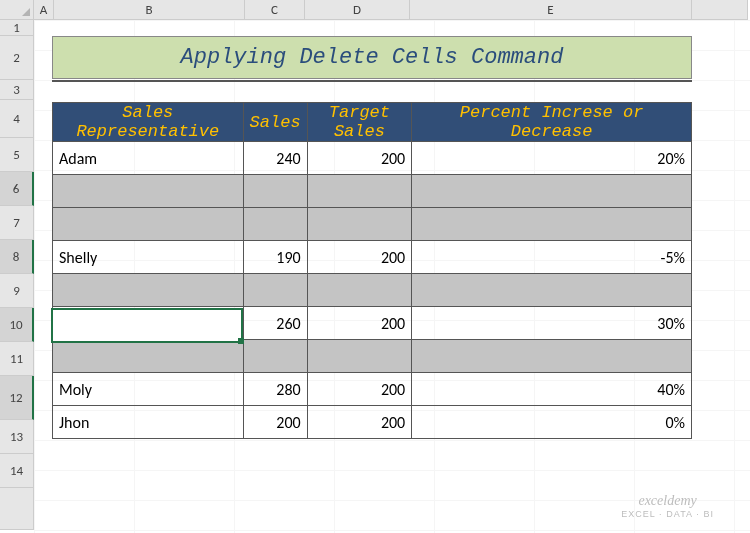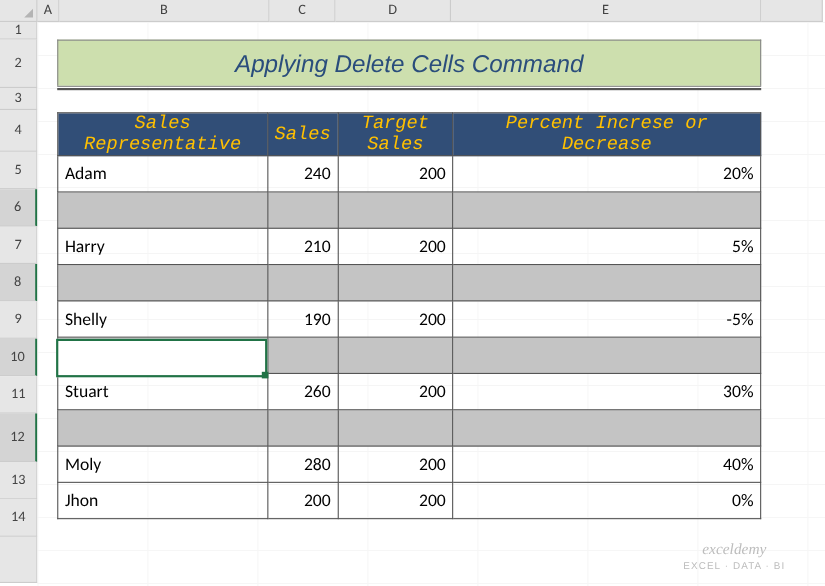--- a/index.html
+++ b/index.html
@@ -87,21 +87,21 @@
       pointer-events: none;
     }
     .title-row {
       position: absolute;
       left: 18px;
       width: 640px;
       background: #cddfae;
       color: #2a4d7c;
       font-size: 22px;
       font-style: italic;
-      font-family: Liberation Sans, sans-serif;
+      font-family: Liberation Mono, monospace;
       text-align: center;
       height: 42px;
       line-height: 42px;
       border-top: 1px solid #888;
       border-left: 1px solid #888;
       border-right: 1px solid #888;
     }
     .title-underline {
       position: absolute;
       left: 18px;
@@ -224,26 +224,20 @@
             <td class="col-sales">240</td>
             <td class="col-target">200</td>
             <td class="col-pct">20%</td>
           </tr>
           <tr class="empty-sel">
             <td class="col-name"></td>
             <td class="col-sales"></td>
             <td class="col-target"></td>
             <td class="col-pct"></td>
           </tr>
-          <tr>
-            <td class="col-name">Harry</td>
-            <td class="col-sales">210</td>
-            <td class="col-target">200</td>
-            <td class="col-pct">5%</td>
-          </tr>
           <tr class="empty-sel">
             <td class="col-name"></td>
             <td class="col-sales"></td>
             <td class="col-target"></td>
             <td class="col-pct"></td>
           </tr>
           <tr>
             <td class="col-name">Shelly</td>
             <td class="col-sales">190</td>
             <td class="col-target">200</td>

